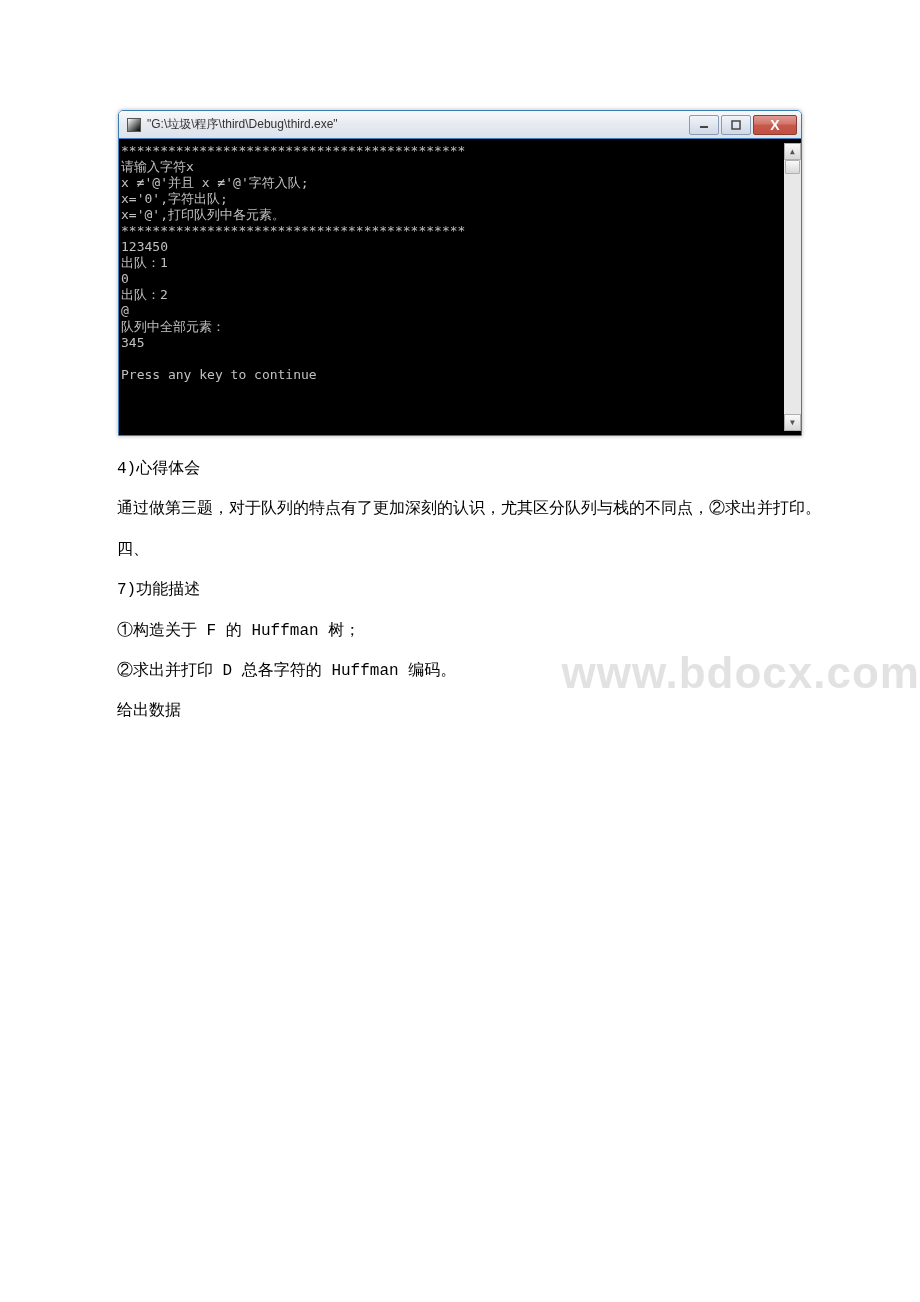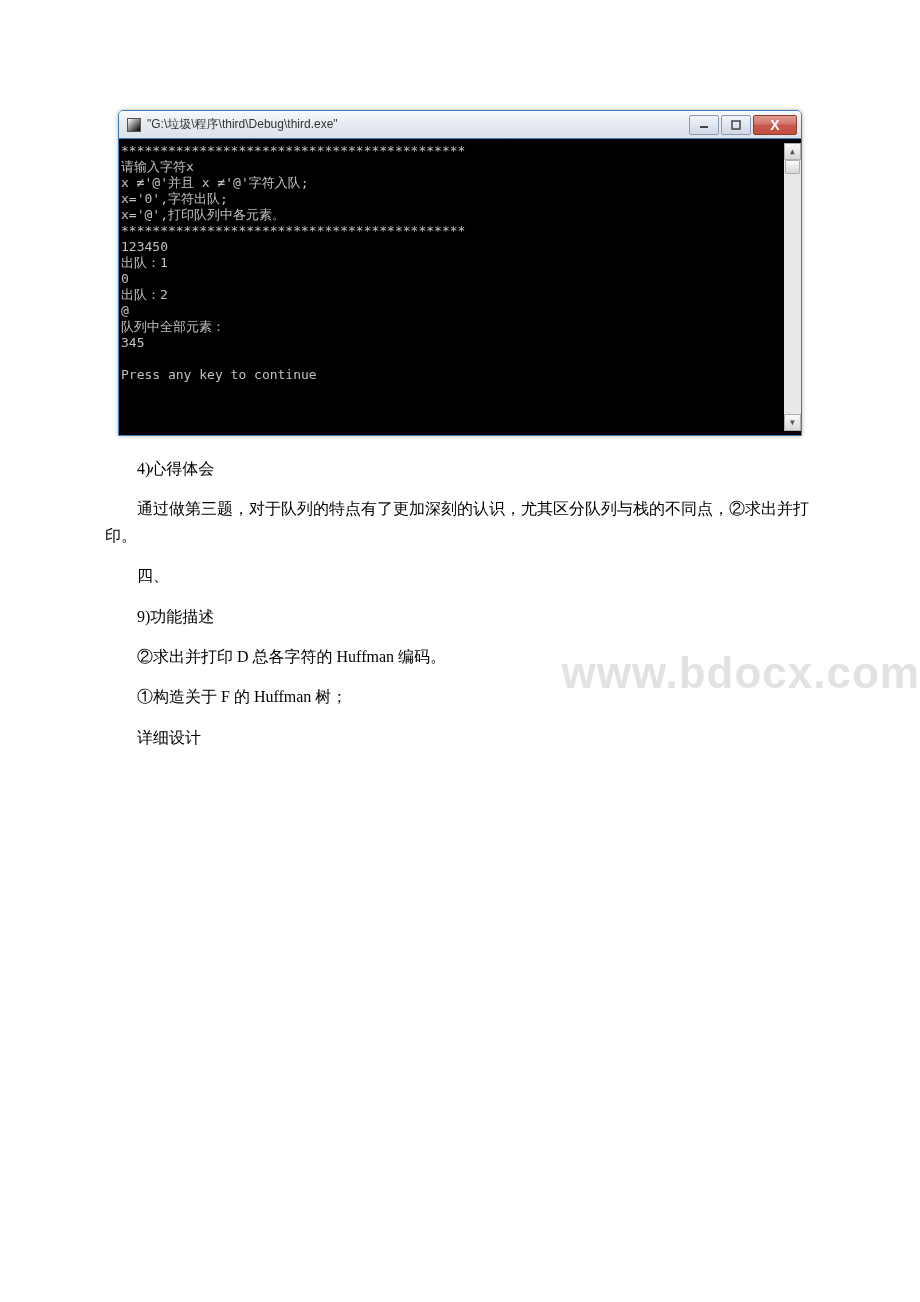--- a/index.html
+++ b/index.html
@@ -131,22 +131,21 @@
       border-radius: 1px;
     }
     .scroll-thumb.top-thumb { top: 0px; }
     .doc-text {
       margin-top: 16px;
     }
     .doc-text p {
       margin-bottom: 14px;
       line-height: 1.65;
       text-indent: 2em;
-      font-family: Liberation Serif, serif;
-      margin-left: 20px;
+      font-family: Liberation Mono, monospace;
     }
     .watermark {
       position: absolute;
       top: 648px;
       left: 0;
       width: 100%;
       text-align: right;
       font-family: Arial, sans-serif;
       font-size: 44px;
       font-weight: bold;
@@ -201,21 +200,21 @@
         </div>
         <div class="scroll-arrow">▼</div>
       </div>
     </div>
   </div>
 
   <div class="doc-text">
     <p>4)心得体会</p>
     <p><span>通过做第三题，对于队列的特点有了更加深刻的认识，尤其区分队列与栈的不同点，②求出并打印。</span></p>
     <p>四、</p>
-    <p>9)功能描述</p>
+    <p>7)功能描述</p>
+    <p>①构造关于 F 的 Huffman 树；</p>
     <p>②求出并打印 D 总各字符的 Huffman 编码。</p>
-    <p>①构造关于 F 的 Huffman 树；</p>
-    <p>详细设计</p>
+    <p>给出数据</p>
   </div>
 
 </div>
 
 <div class="watermark">www.bdocx.com</div>
 
 </body></html>

